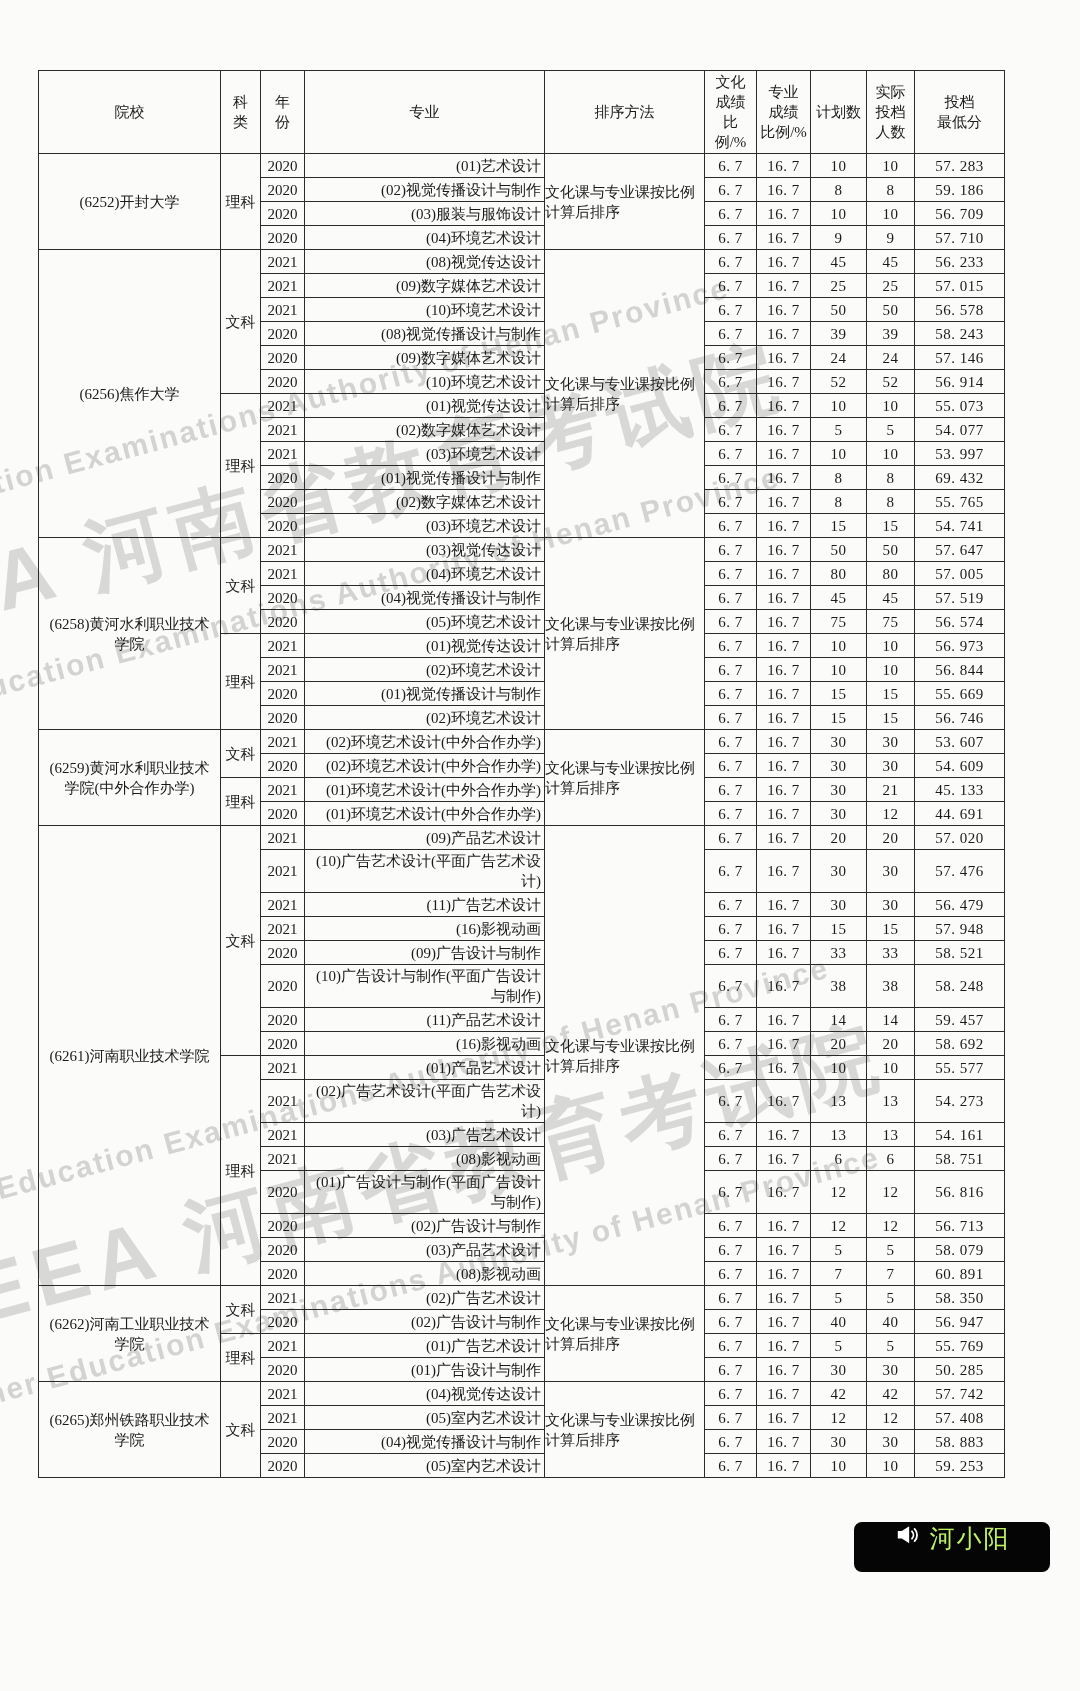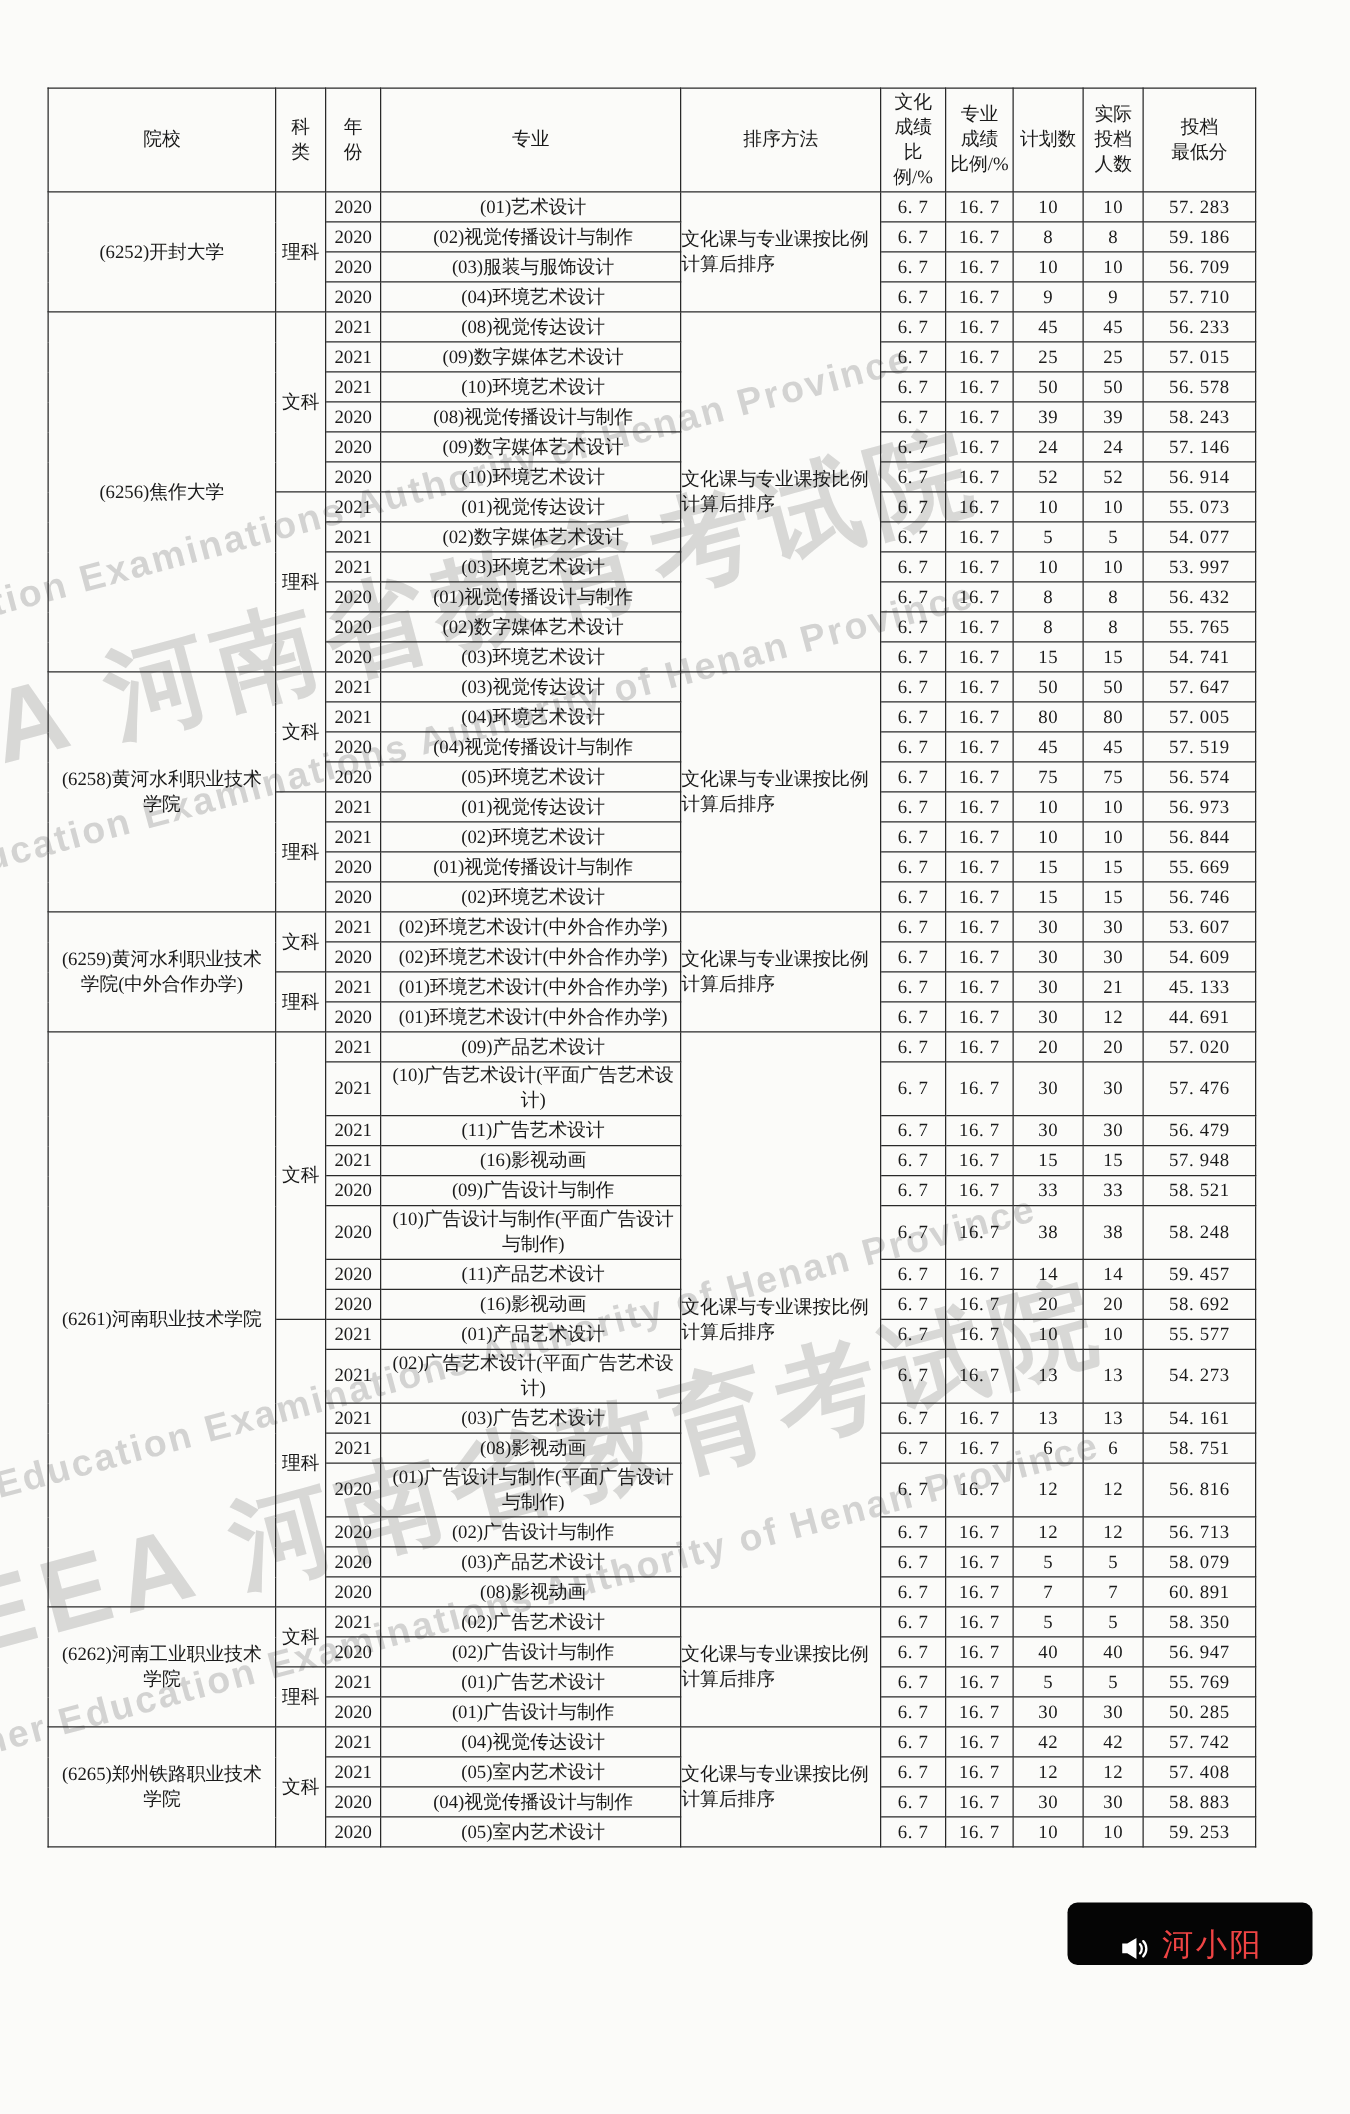--- a/index.html
+++ b/index.html
@@ -55,31 +55,31 @@
     border:1px solid #2a2a2a;
     font-size:15px; line-height:20px;
     text-align:center; vertical-align:middle;
     padding:1px 3px;
     background:transparent;
   }
   .admissions thead th {
     height:64px; white-space:pre-line; font-weight:normal;
   }
   .admissions tbody tr { height:24px; }
-  td.c-major { text-align:center; padding-left:7px; }
+  td.c-major { text-align:right; padding-left:7px; }
   td.c-school { padding:0 8px; }
   td.c-sort { text-align:left; padding:0 0; }
   td.c-num { letter-spacing:0.5px; }
 
   
   .footer-badge {
     position:absolute; right:30px; top:1522px; z-index:3;
     width:196px; height:50px; background:#050505; border-radius:8px;
-    display:flex; align-items:flex-end; justify-content:center; gap:10px;
-    color:#ef4444; font-family:"Liberation Sans","DejaVu Sans",sans-serif;
+    display:flex; align-items:flex-start; justify-content:center; gap:10px;
+    color:#bef264; font-family:"Liberation Sans","DejaVu Sans",sans-serif;
     font-size:25px; letter-spacing:2px;
   }
   .footer-badge .icon { display:flex; align-items:center; }
 </style>
 </head>
 <body>
 
 <div class="page">
 
 
@@ -255,21 +255,21 @@
           <td class="c-num">10</td>
           <td class="c-num">53. 997</td>
         </tr>
         <tr>
           <td class="c-year">2020</td>
           <td class="c-major">(01)视觉传播设计与制作</td>
           <td class="c-num">6. 7</td>
           <td class="c-num">16. 7</td>
           <td class="c-num">8</td>
           <td class="c-num">8</td>
-          <td class="c-num">56. 432</td>
+          <td class="c-num">69. 432</td>
         </tr>
         <tr>
           <td class="c-year">2020</td>
           <td class="c-major">(02)数字媒体艺术设计</td>
           <td class="c-num">6. 7</td>
           <td class="c-num">16. 7</td>
           <td class="c-num">8</td>
           <td class="c-num">8</td>
           <td class="c-num">55. 765</td>
         </tr>

